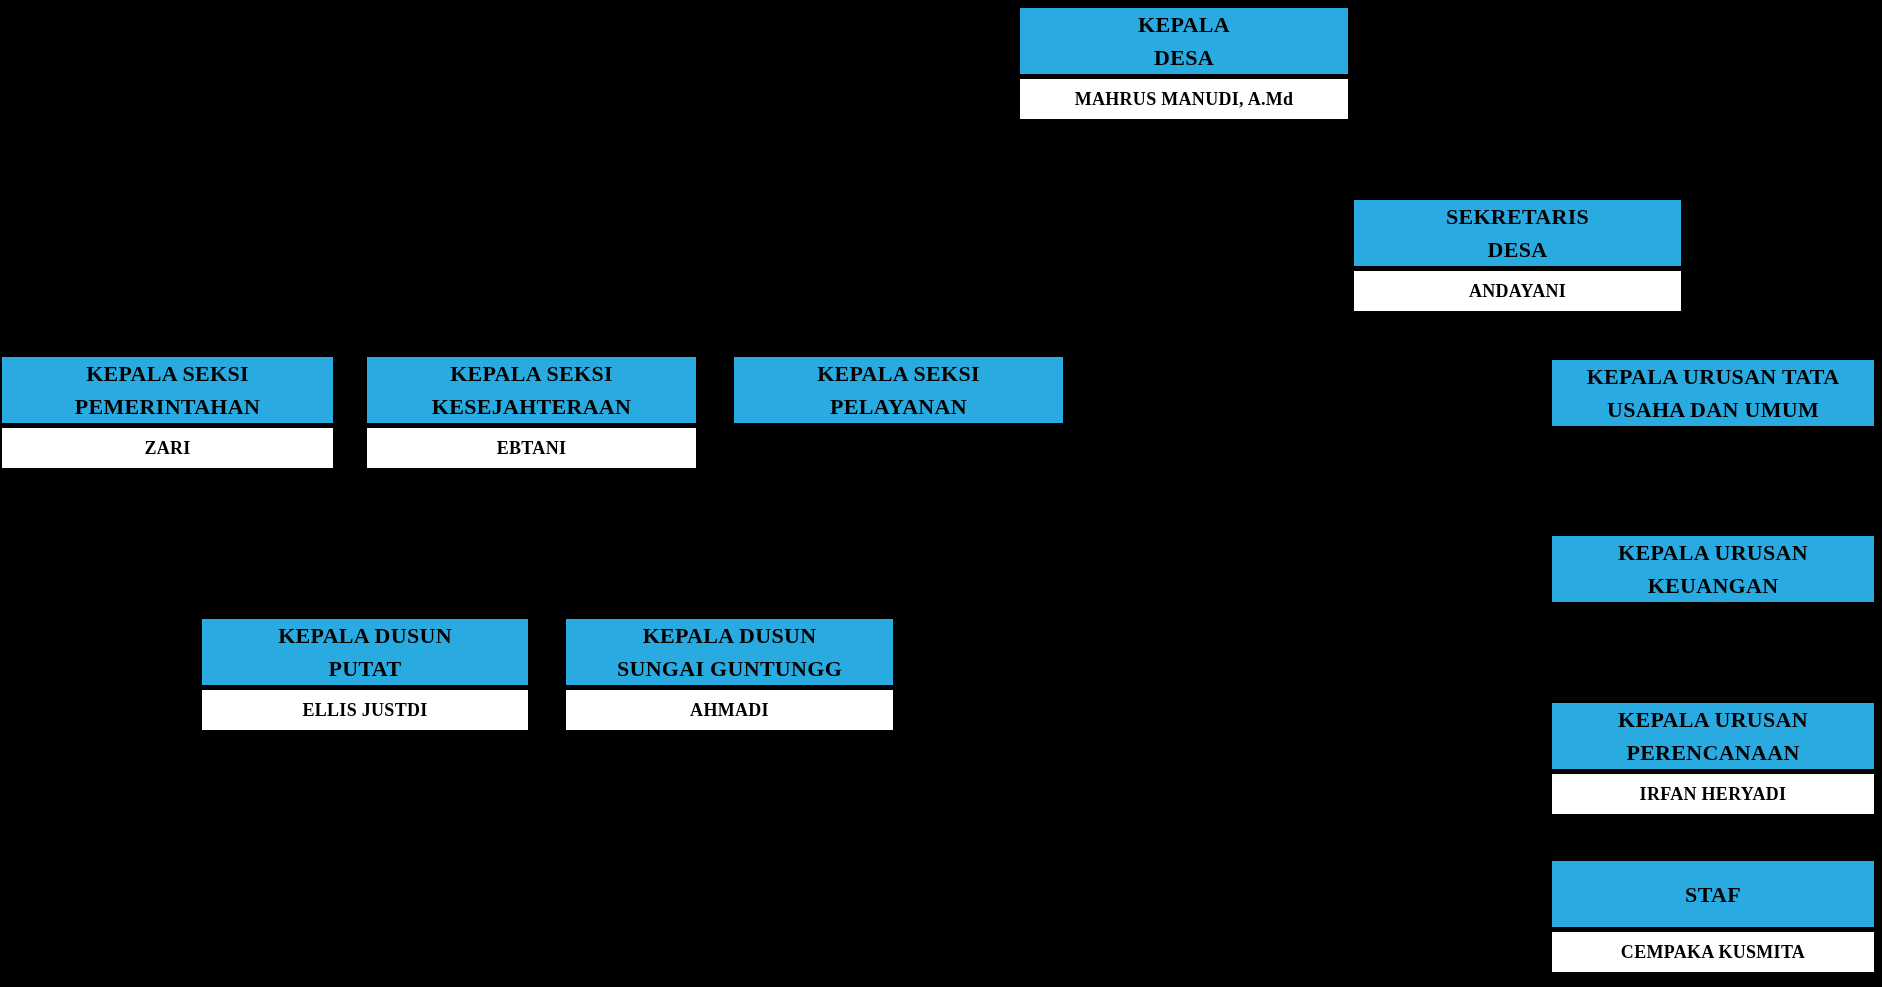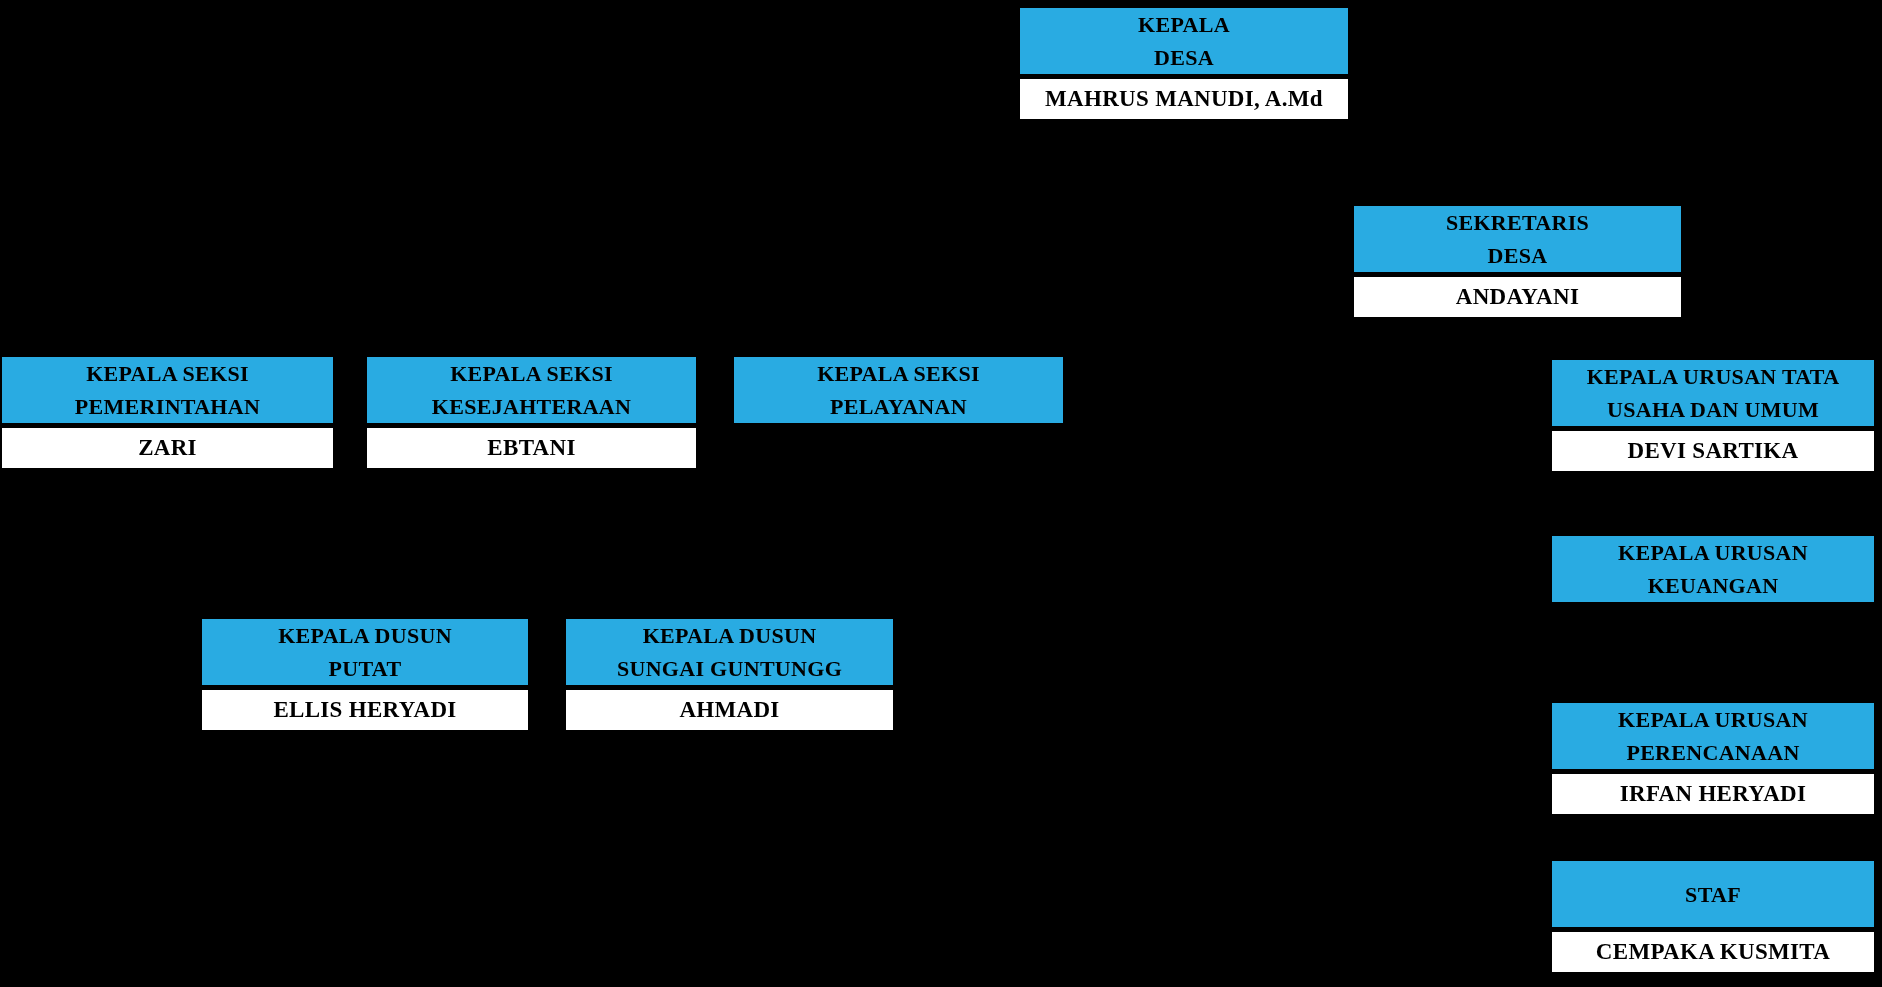--- a/index.html
+++ b/index.html
@@ -32,26 +32,26 @@
     background: var(--name-fill, #FFFFFF);
     color: var(--text, #000000);
     height: 45px;
     box-sizing: border-box;
     border: 2px solid #000;
     border-top: 3px solid #000;
     display: flex;
     align-items: center;
     justify-content: center;
     text-align: center;
-    font-size: 23px;
+    font-size: 18px;
     font-weight: bold;
     letter-spacing: 0.3px;
   }
   .n-kepala-desa        { left: 1018px; top: 6px;   width: 332px; }
-  .n-sekretaris         { left: 1352px; top: 204px; width: 331px; }
+  .n-sekretaris         { left: 1352px; top: 198px; width: 331px; }
   .n-pemerintahan       { left: 0px;    top: 355px; width: 335px; }
   .n-kesejahteraan      { left: 365px;  top: 355px; width: 333px; }
   .n-pelayanan          { left: 732px;  top: 355px; width: 333px; }
   .n-tata-usaha         { left: 1550px; top: 358px; width: 326px; }
   .n-keuangan           { left: 1550px; top: 534px; width: 326px; }
   .n-perencanaan        { left: 1550px; top: 701px; width: 326px; }
   .n-staf               { left: 1550px; top: 859px; width: 326px; font-family: Liberation Serif, serif; }
   .n-dusun-putat        { left: 200px;  top: 617px; width: 330px; }
   .n-dusun-sungai       { left: 564px;  top: 617px; width: 331px; }
 </style>
@@ -85,21 +85,20 @@
   </div>
 
   <div class="node n-pelayanan">
     <div class="hd">KEPALA SEKSI
 PELAYANAN</div>
   </div>
 
   <div class="node n-tata-usaha">
     <div class="hd">KEPALA URUSAN TATA
 USAHA DAN UMUM</div>
-    <div class="nm">DEVI SARTIKA</div>
   </div>
 
   <div class="node n-keuangan">
     <div class="hd">KEPALA URUSAN
 KEUANGAN</div>
   </div>
 
   <div class="node n-perencanaan">
     <div class="hd">KEPALA URUSAN
 PERENCANAAN</div>
@@ -107,21 +106,21 @@
   </div>
 
   <div class="node n-staf">
     <div class="hd">STAF</div>
     <div class="nm">CEMPAKA KUSMITA</div>
   </div>
 
   <div class="node n-dusun-putat">
     <div class="hd">KEPALA DUSUN
 PUTAT</div>
-    <div class="nm">ELLIS HERYADI</div>
+    <div class="nm">ELLIS JUSTDI</div>
   </div>
 
   <div class="node n-dusun-sungai">
     <div class="hd">KEPALA DUSUN
 SUNGAI GUNTUNGG</div>
     <div class="nm">AHMADI</div>
   </div>
 
 </div>
 

